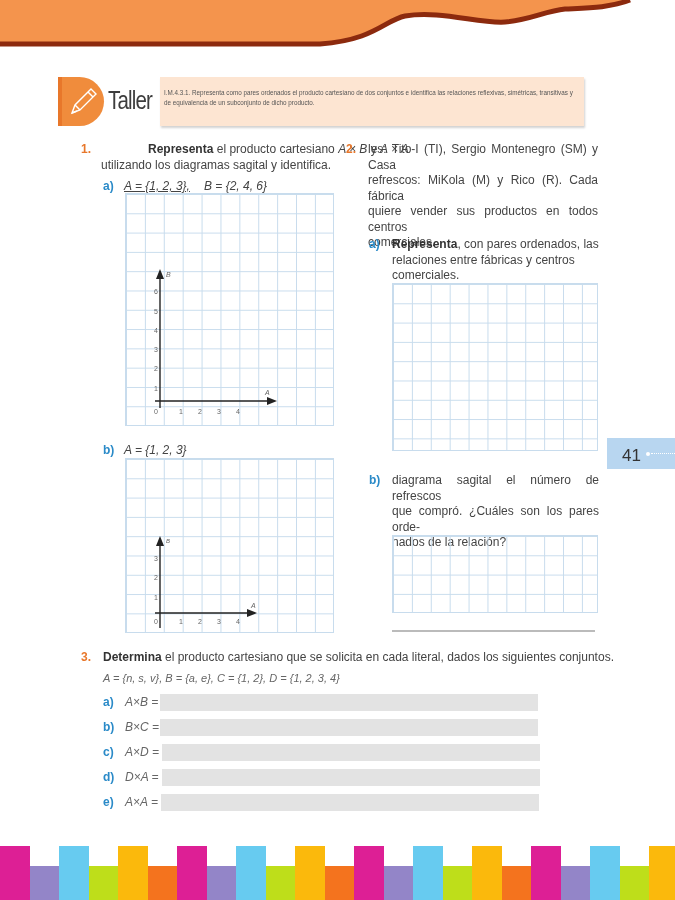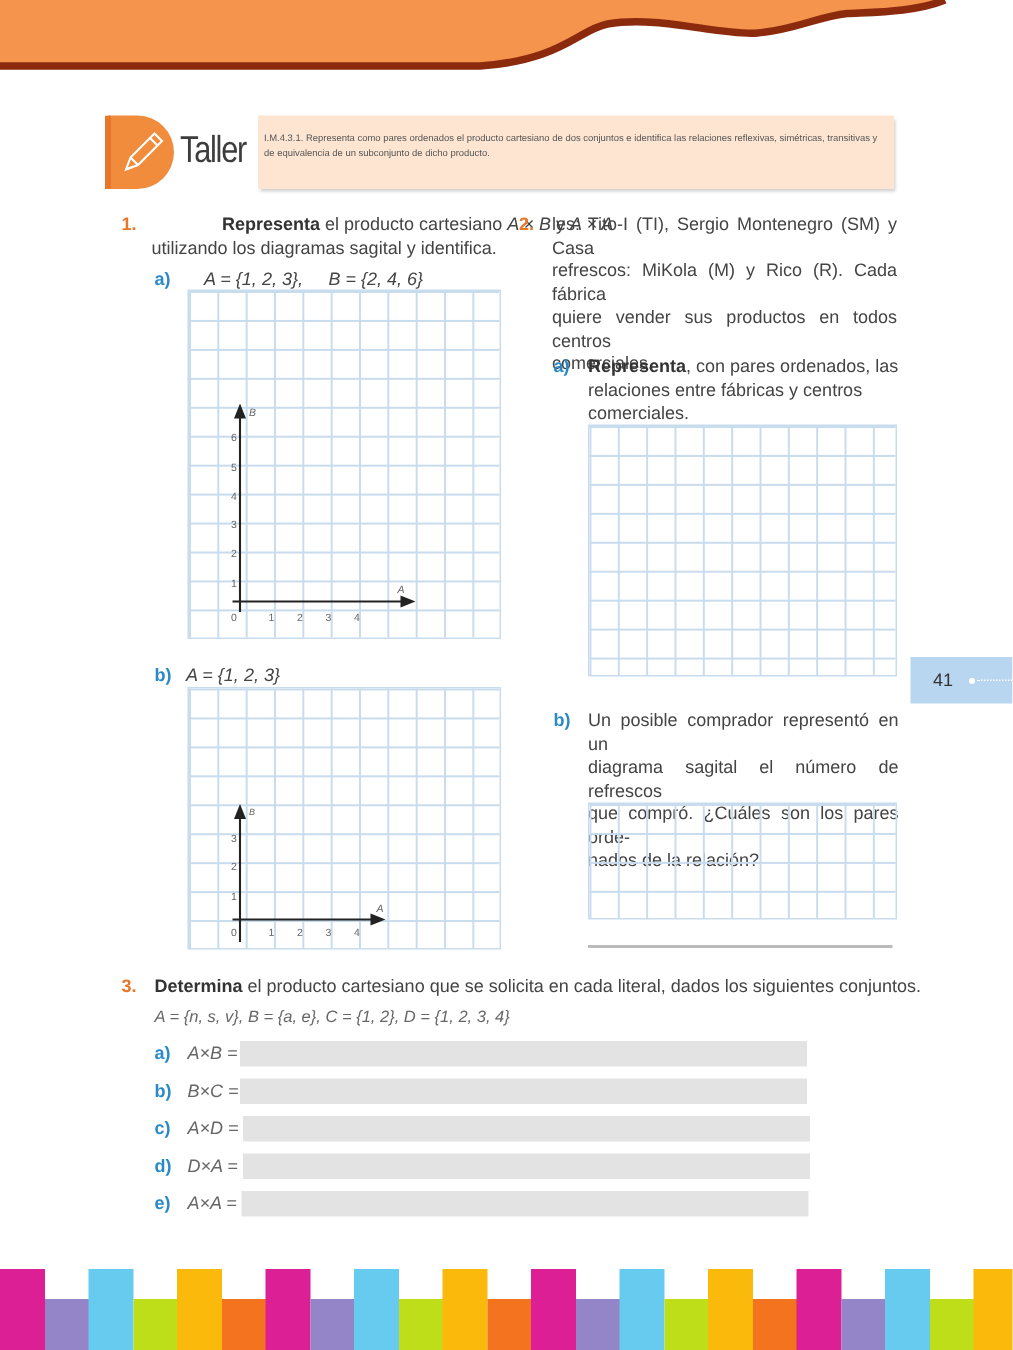--- a/index.html
+++ b/index.html
@@ -2,21 +2,21 @@
 <html><head>
 <meta charset="utf-8">
 <style>
   * { box-sizing: border-box; margin: 0; padding: 0; }
   html, body { width: 675px; height: 900px; overflow: hidden; background: #ffffff; }
   body { position: relative; font-family: "DejaVu Sans", "Liberation Sans", sans-serif; color: #3a3a3a; }
 
   .top-wave { position: absolute; left: 0; top: 0; width: 675px; height: 50px; }
 
   
-  .taller { position: absolute; left: 70px; top: 77px; width: 468px; height: 49px; }
+  .taller { position: absolute; left: 58px; top: 77px; width: 468px; height: 49px; }
   .taller-badge { position: absolute; left: 0; top: 0; width: 46px; height: 49px; background: #f08c3c; border-radius: 0 25px 25px 0; border-left: 4px solid #e8772a; }
   .taller-badge svg { position: absolute; left: 6px; top: 8px; }
   .taller-title { position: absolute; left: 50px; top: 9px; font-family: "Liberation Sans", sans-serif; font-size: 25px; color: #3d3d3d; letter-spacing: -1px; transform: scaleX(0.82); transform-origin: left; }
   .taller-box { position: absolute; left: 102px; top: 0; width: 424px; height: 49px; background: #fde5d2; box-shadow: 1px 2px 2px rgba(0,0,0,0.18); padding: 11px 4px 0 4px; font-size: 6.3px; line-height: 10px; color: #555; font-family: "Liberation Sans", sans-serif; }
 
   .num { color: #e8772a; font-weight: bold; }
   .lit { color: #2a8ac8; font-weight: bold; }
   .b { font-weight: bold; color: #333; }
   i { font-style: italic; }
 
@@ -24,21 +24,21 @@
 
   .grid { position: absolute; border: 1px solid #c8dced;
     background-image:
       linear-gradient(to right, #c8dced 1px, transparent 1px),
       linear-gradient(to bottom, #c8dced 1px, transparent 1px);
     background-size: 18.9px 19.3px; }
 
   .axes { position: absolute; }
 
   .page-tab { position: absolute; left: 607px; top: 438px; width: 68px; height: 31px; background: #b8d6f0; }
-  .page-num { position: absolute; left: 15px; top: 8px; font-family: "Liberation Sans", sans-serif; font-size: 12px; color: #333; }
+  .page-num { position: absolute; left: 15px; top: 8px; font-family: "Liberation Sans", sans-serif; font-size: 17px; color: #333; }
   .page-dot { position: absolute; left: 39px; top: 14px; width: 4px; height: 4px; border-radius: 50%; background: #fff; }
   .page-dots { position: absolute; left: 44px; top: 15px; width: 24px; border-top: 1px dotted #fff; }
 
   .answer-line { position: absolute; left: 392px; top: 630px; width: 203px; height: 2px; background: #bbbbbb; }
 
   .row3 { position: absolute; left: 103px; height: 17px; width: 440px; }
   .row3 .l { position: absolute; left: 0; top: 1px; font-size: 12px; font-family: "Liberation Sans", sans-serif; color: #2a8ac8; font-weight: bold; }
   .row3 .e { position: absolute; left: 22px; top: 1px; font-size: 12px; font-family: "Liberation Sans", sans-serif; color: #666; font-style: italic; }
   .row3 .box { position: absolute; left: 57px; top: 0; width: 378px; height: 17px; background: #e3e3e3; }
 
@@ -71,22 +71,22 @@
 <div class="txt" style="left:81px; top:142px; width:260px;">
   <span class="num">1.</span>
   <span style="position:absolute; left:20px; top:0; white-space:nowrap;padding-left:47px;">
     <span class="b">Representa</span><span> el producto cartesiano </span><i>A × B</i><span> y </span><i>A × A</i>
   </span>
   <div style="position:absolute; left:20px; top:15.5px; white-space:nowrap;">utilizando los diagramas sagital y identifica.</div>
 </div>
 
 <div class="txt" style="left:103px; top:179px; width:200px;">
   <span class="lit">a)</span>
-  <i style="position:absolute; left:33px; white-space:nowrap;">A = {1, 2, 3},</i>
-  <i style="position:absolute; left:101px; white-space:nowrap;margin-left:15px;">B = {2, 4, 6}</i>
+  <i style="position:absolute; left:21px; white-space:nowrap;text-decoration:underline;">A = {1, 2, 3},</i>
+  <i style="position:absolute; left:101px; white-space:nowrap;">B = {2, 4, 6}</i>
 </div>
 
 <div class="grid" style="left:125px; top:193px; width:209px; height:233px;"></div>
 <svg class="axes" style="left:125px; top:193px;" width="209" height="233">
   <line x1="35" y1="215" x2="35" y2="82" stroke="#222" stroke-width="1.4"></line>
   <polygon points="31,86 35,76 39,86" fill="#222"></polygon>
   <line x1="30" y1="208" x2="146" y2="208" stroke="#222" stroke-width="1.4"></line>
   <polygon points="142,204 152,208 142,212" fill="#222"></polygon>
   <text x="41" y="84" font-size="7" font-style="italic" fill="#666" font-family="Liberation Sans, sans-serif">B</text>
   <text x="140" y="202" font-size="7" font-style="italic" fill="#666" font-family="Liberation Sans, sans-serif">A</text>
@@ -147,21 +147,20 @@
     <span class="b">Representa</span><span>, con pares ordenados, las</span>
   </div>
   <div style="position:absolute; left:23px; top:31px; white-space:nowrap;">comerciales.</div>
 </div>
 
 <div class="grid" style="left:392px; top:283px; width:206px; height:168px;"></div>
 
 <div class="txt" style="left:369px; top:473px; width:230px;">
   <span class="lit">b)</span>
   <div style="position:absolute; left:23px; top:0; width:207px; text-align:justify;">
-    <div>Un posible comprador representó en un</div>
     <div>diagrama sagital el número de refrescos</div>
     <div>que compró. ¿Cuáles son los pares orde-</div>
     <div>nados de la relación?</div>
   </div>
 </div>
 
 <div class="grid" style="left:392px; top:535px; width:206px; height:78px;"></div>
 <div class="answer-line"></div>
 
 <div class="page-tab">

